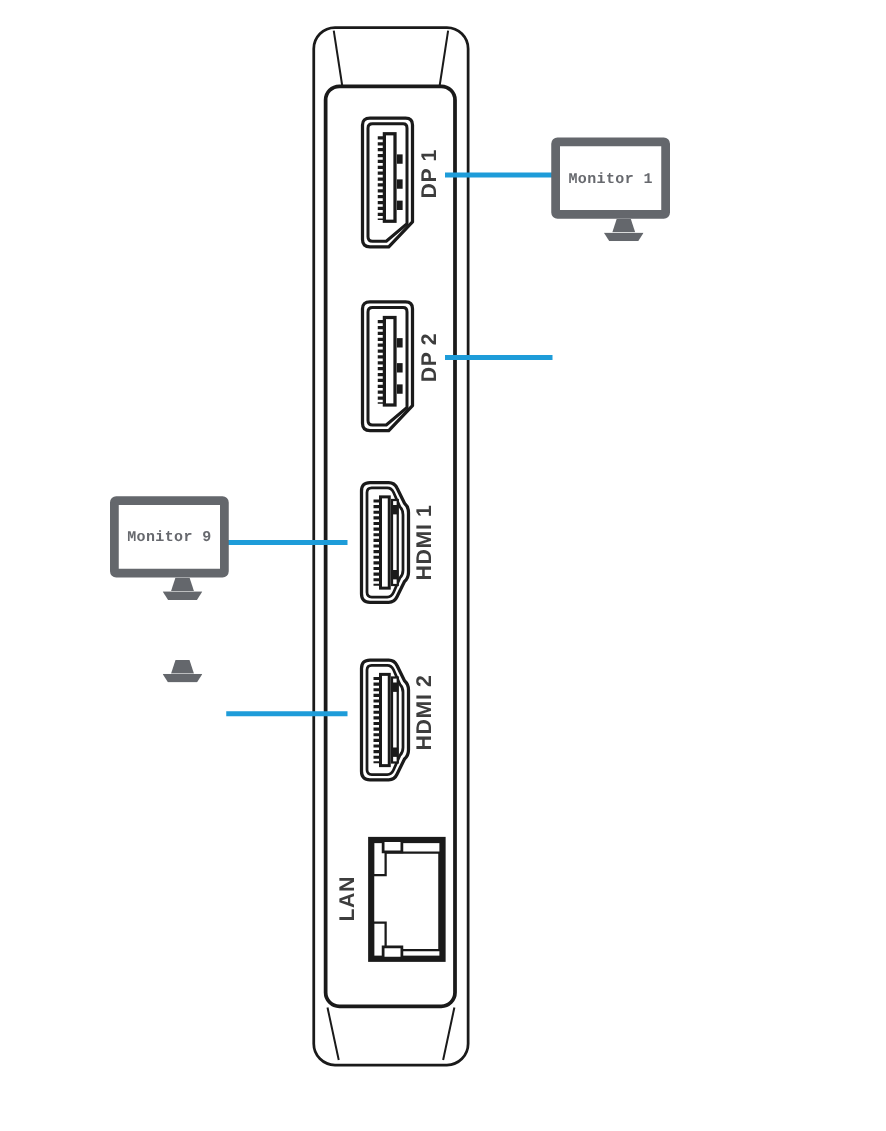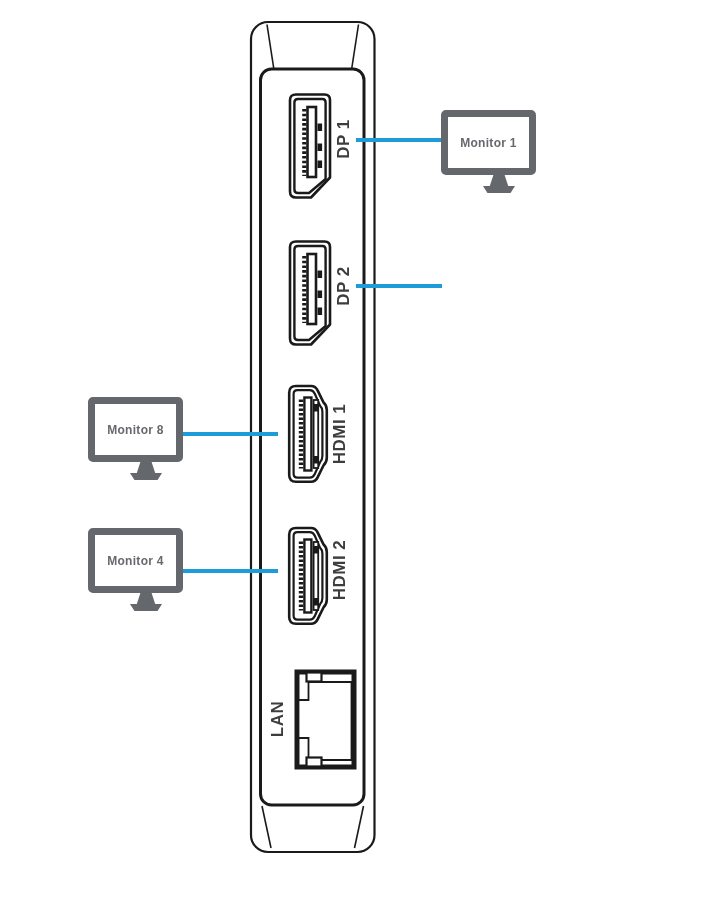--- a/index.html
+++ b/index.html
@@ -24,21 +24,21 @@
 
   
   .port-label{
     position:absolute;
     transform:translate(-50%,-50%) rotate(-90deg);
     font-size:17px;font-weight:bold;color:#3d3d3d;
     letter-spacing:0.5px;white-space:nowrap;
   }
 
   
-  .monitor-group{position:absolute;width:116px;text-align:left;}
+  .monitor-group{position:absolute;width:116px;text-align:left;font-family:Liberation Mono, monospace;}
   .monitor-screen{
     box-sizing:border-box;width:95px;height:65px;
     border:7px solid #64676c;border-radius:5px;background:#ffffff;
     display:flex;align-items:center;justify-content:center;
   }
   .monitor-label{
     font-size:12px;font-weight:bold;color:#67696e;letter-spacing:0.3px;
   }
   .monitor-neck{
     width:20px;height:11px;margin:0 auto;background:#64676c;
@@ -128,27 +128,24 @@
     <div class="monitor-screen">
       <span class="monitor-label">Monitor 1</span>
     </div>
     <div class="monitor-neck"></div>
     <div class="monitor-base"></div>
   </div>
 
 
   <div class="monitor-group" style="left:88px;top:397px;">
     <div class="monitor-screen">
-      <span class="monitor-label">Monitor 8</span>
+      <span class="monitor-label">Monitor 9</span>
     </div>
     <div class="monitor-neck"></div>
     <div class="monitor-base"></div>
   </div>
 
   <div class="monitor-group" style="left:88px;top:528px;">
-    <div class="monitor-screen">
-      <span class="monitor-label">Monitor 4</span>
-    </div>
     <div class="monitor-neck"></div>
     <div class="monitor-base"></div>
   </div>
 
 </div>
 
 </body></html>

